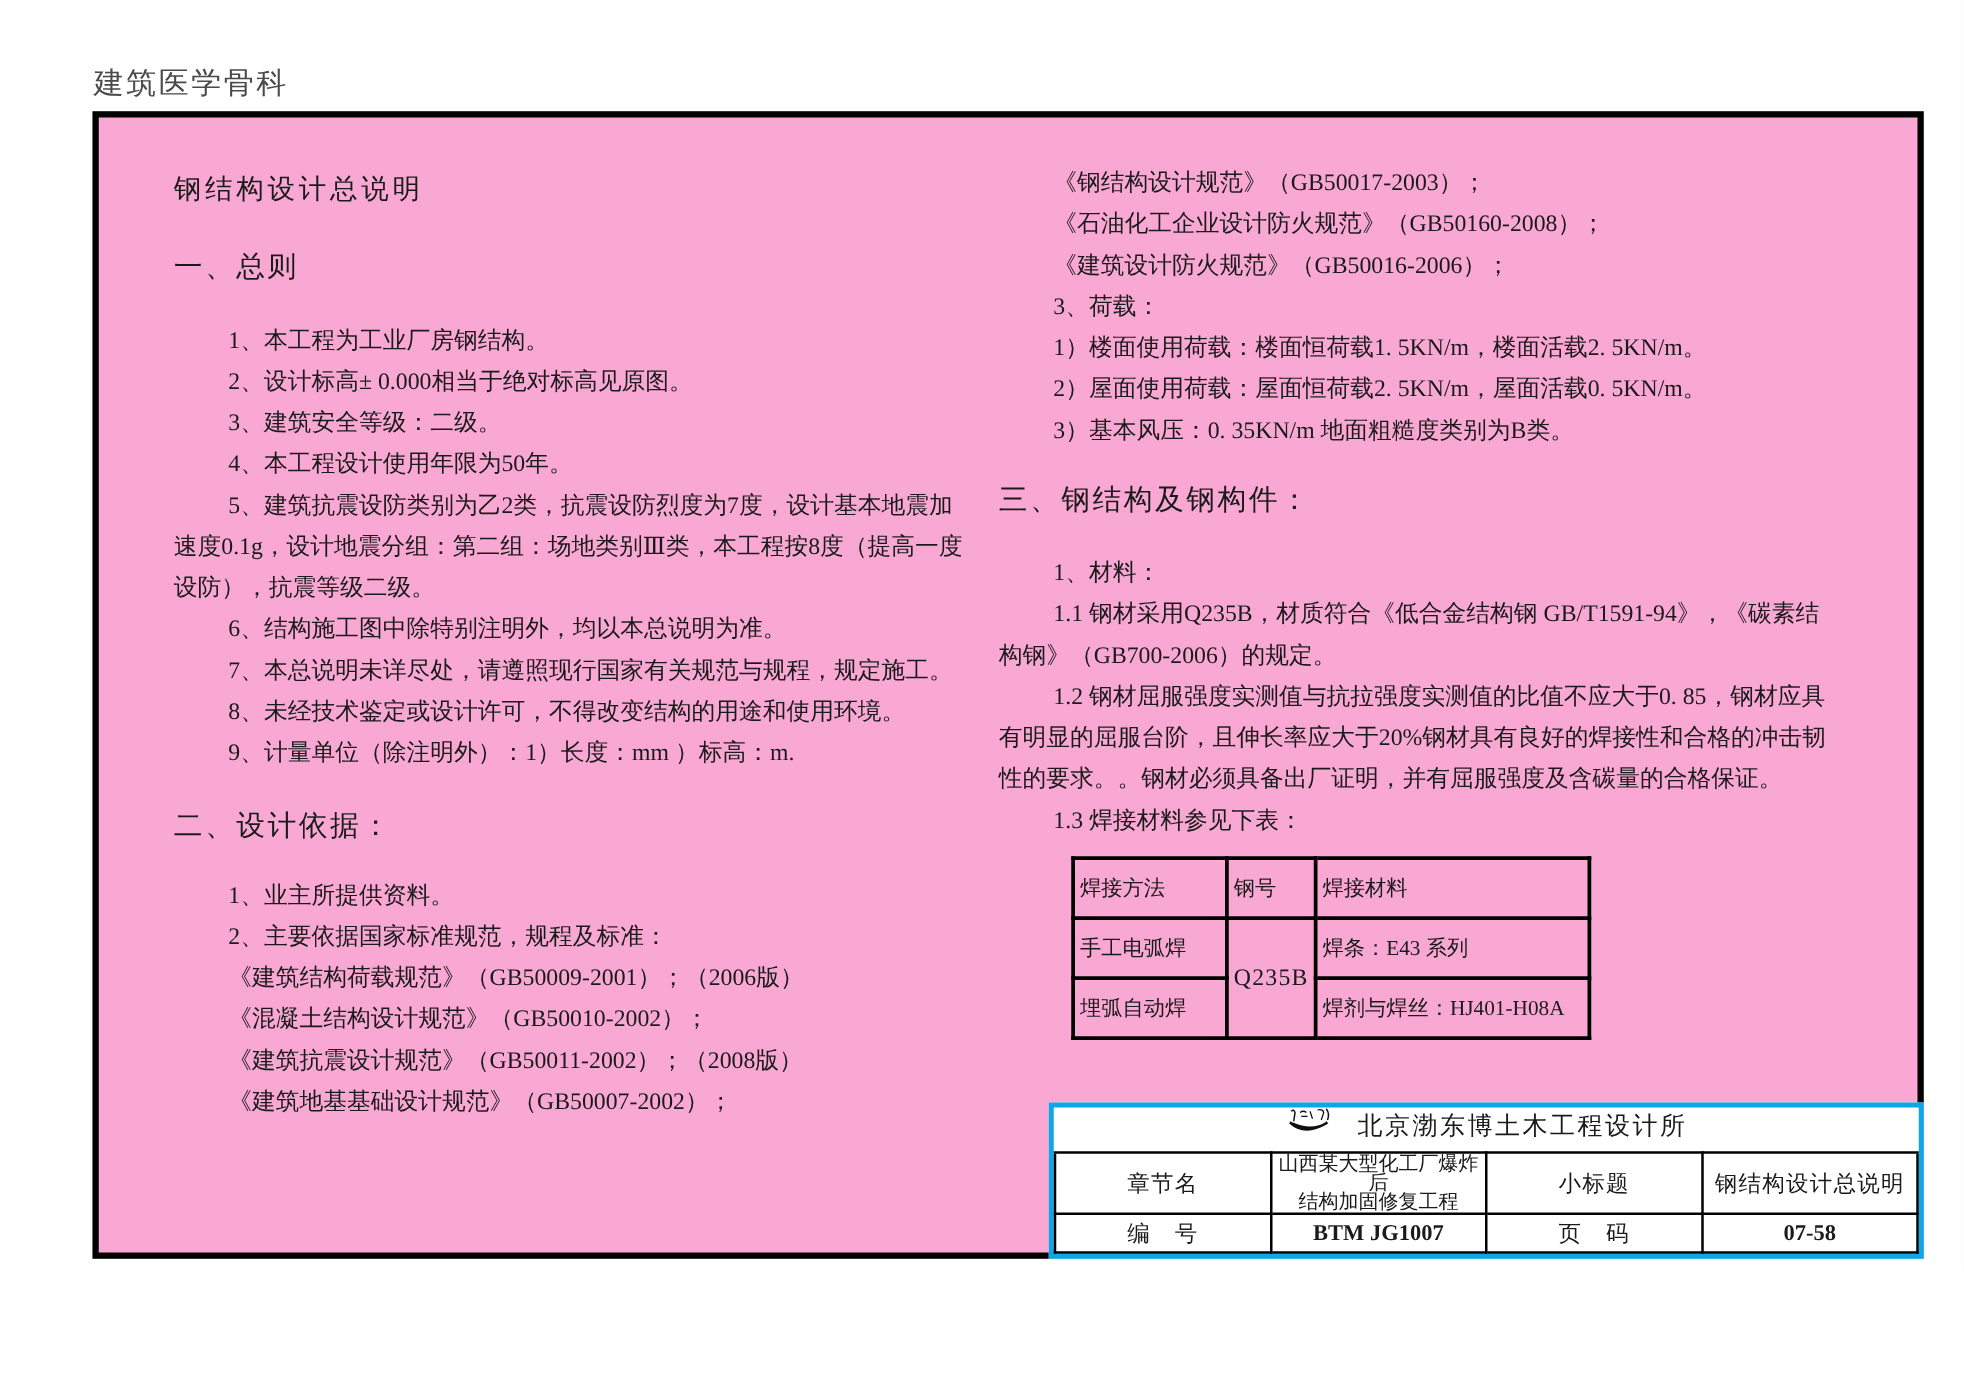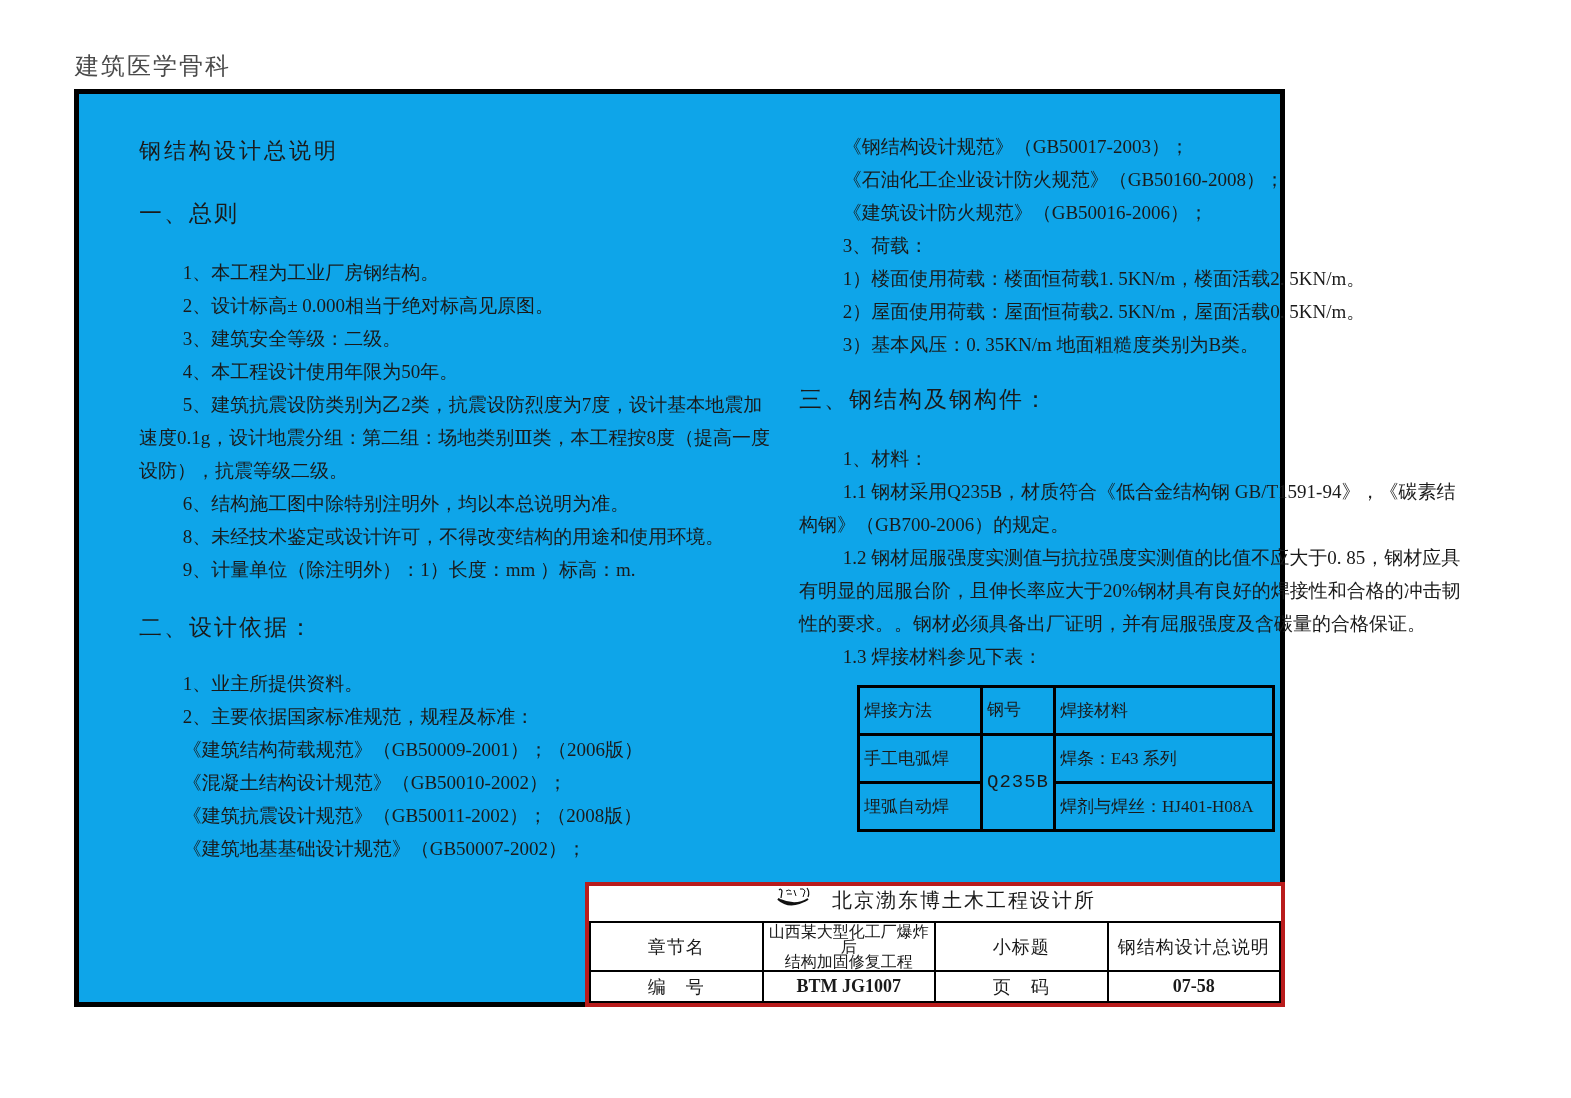--- a/index.html
+++ b/index.html
@@ -1,41 +1,41 @@
 <!DOCTYPE html>
 <html><head>
 <meta charset="utf-8">
 <style>
   html,body{margin:0;padding:0;width:1571px;height:1098px;background:#ffffff;overflow:hidden;}
   body{font-family:"Liberation Serif","DejaVu Serif",serif;color:#1a1a1a;position:relative;}
 
   .page-header{position:absolute;left:75px;top:50px;font-size:24px;color:#4a4a4a;letter-spacing:2px;}
 
-  .sheet{position:absolute;left:74px;top:89px;width:1211px;height:918px;border:5px solid #000;box-sizing:border-box;background:#0ea5e9;}
+  .sheet{position:absolute;left:74px;top:89px;width:1465px;height:918px;border:5px solid #000;box-sizing:border-box;background:#f9a8d4;}
 
   .col-left{position:absolute;left:60px;top:40px;width:632px;font-size:19px;line-height:33px;}
   .col-right{position:absolute;left:720px;top:36px;width:672px;font-size:19px;line-height:33px;}
 
   .doc-title{font-size:22px;letter-spacing:3px;margin:0 0 30px 0;}
   .h{font-size:23px;letter-spacing:2px;margin:0 0 26px 0;}
   .h2{margin-top:25px;margin-bottom:23px;}
   .h3{margin-top:22px;margin-bottom:26px;}
   .p{margin:0;text-indent:2.3em;}
   .std{margin:0;padding-left:2.3em;text-indent:0;}
 
   
   .weld-table{border-collapse:collapse;margin:12px 0 0 58px;table-layout:fixed;}
   .weld-table td{border:3px solid #000;text-align:left;vertical-align:middle;font-size:17px;padding:0 4px;}
   .weld-table .c1{width:112px;height:45px;}
-  .weld-table .c2{width:60px;font-family:Liberation Mono, monospace;}
+  .weld-table .c2{width:60px;}
   .weld-table .c3{width:208px;}
   .weld-table .latin{font-size:19px;letter-spacing:1px;}
 
   
-  .title-block{position:absolute;right:-5px;bottom:-5px;width:700px;border:4px solid #b91c1c;background:#fff;box-sizing:border-box;}
+  .title-block{position:absolute;right:-5px;bottom:-5px;width:700px;border:4px solid #0ea5e9;background:#fff;box-sizing:border-box;}
   .tb-table{border-collapse:collapse;width:100%;table-layout:fixed;}
   .tb-table td{border:2px solid #000;text-align:center;vertical-align:middle;overflow:hidden;}
   .tb-company-row td{border-top:none;height:33px;}
   .tb-company{font-size:20px;letter-spacing:2px;}
   .tb-label{font-size:18px;letter-spacing:1px;}
   .tb-project{font-size:16px;line-height:15px;}
   .tb-value{font-size:18px;letter-spacing:1px;}
   .tb-num{font-family:Liberation Serif, serif;font-weight:bold;font-size:18px;letter-spacing:0;}
   .tb-r2 td{height:35px;}
   .tb-r3 td{height:27px;}
@@ -54,20 +54,21 @@
 
   <div class="col-left">
     <div class="doc-title">钢结构设计总说明</div>
     <div class="h">一、总则</div>
     <p class="p">1、本工程为工业厂房钢结构。</p>
     <p class="p">2、设计标高± 0.000相当于绝对标高见原图。</p>
     <p class="p">3、建筑安全等级：二级。</p>
     <p class="p">4、本工程设计使用年限为50年。</p>
     <p class="p">5、建筑抗震设防类别为乙2类，抗震设防烈度为7度，设计基本地震加速度0.1g，设计地震分组：第二组：场地类别Ⅲ类，本工程按8度（提高一度设防），抗震等级二级。</p>
     <p class="p">6、结构施工图中除特别注明外，均以本总说明为准。</p>
+    <p class="p">7、本总说明未详尽处，请遵照现行国家有关规范与规程，规定施工。</p>
     <p class="p">8、未经技术鉴定或设计许可，不得改变结构的用途和使用环境。</p>
     <p class="p">9、计量单位（除注明外）：1）长度：mm ）标高：m.</p>
     <div class="h h2">二、设计依据：</div>
     <p class="p">1、业主所提供资料。</p>
     <p class="p">2、主要依据国家标准规范，规程及标准：</p>
     <p class="std">《建筑结构荷载规范》（GB50009-2001）；（2006版）</p>
     <p class="std">《混凝土结构设计规范》（GB50010-2002）；</p>
     <p class="std">《建筑抗震设计规范》（GB50011-2002）；（2008版）</p>
     <p class="std">《建筑地基基础设计规范》（GB50007-2002）；</p>
   </div>

